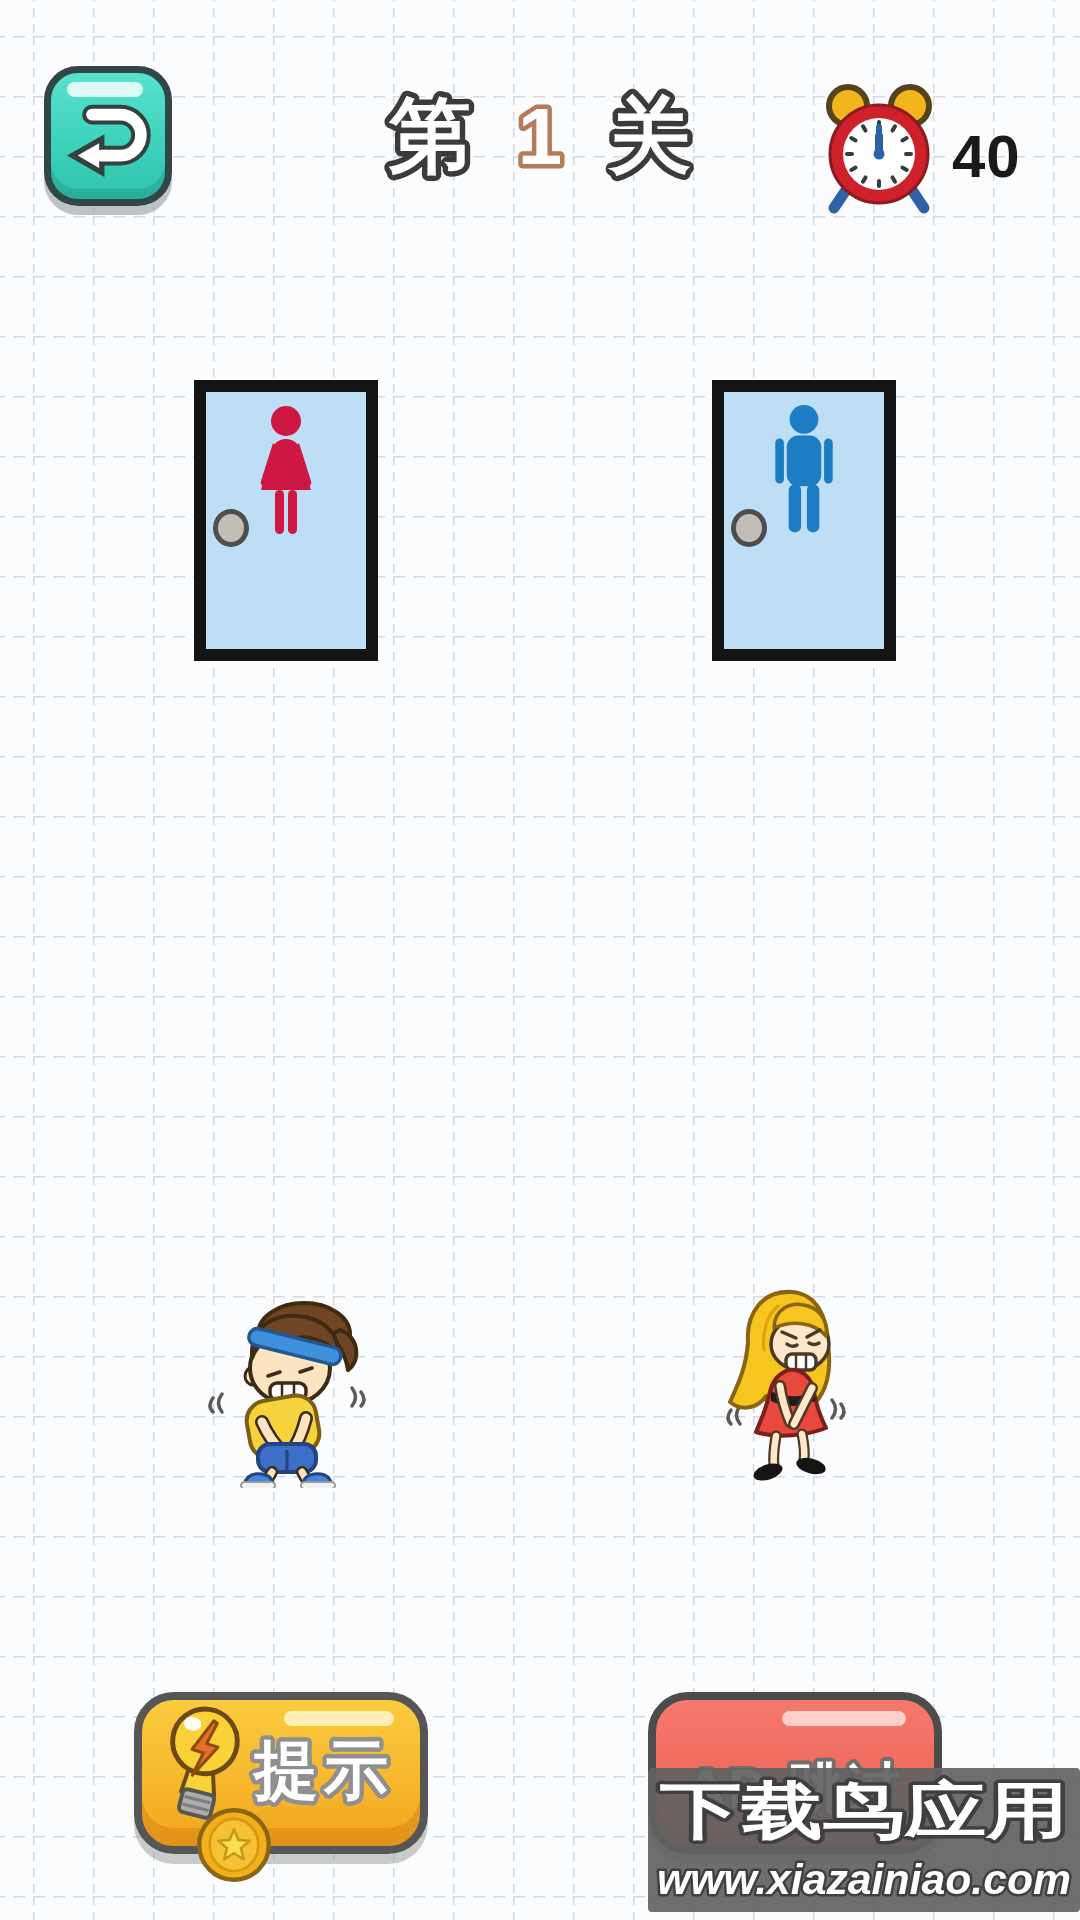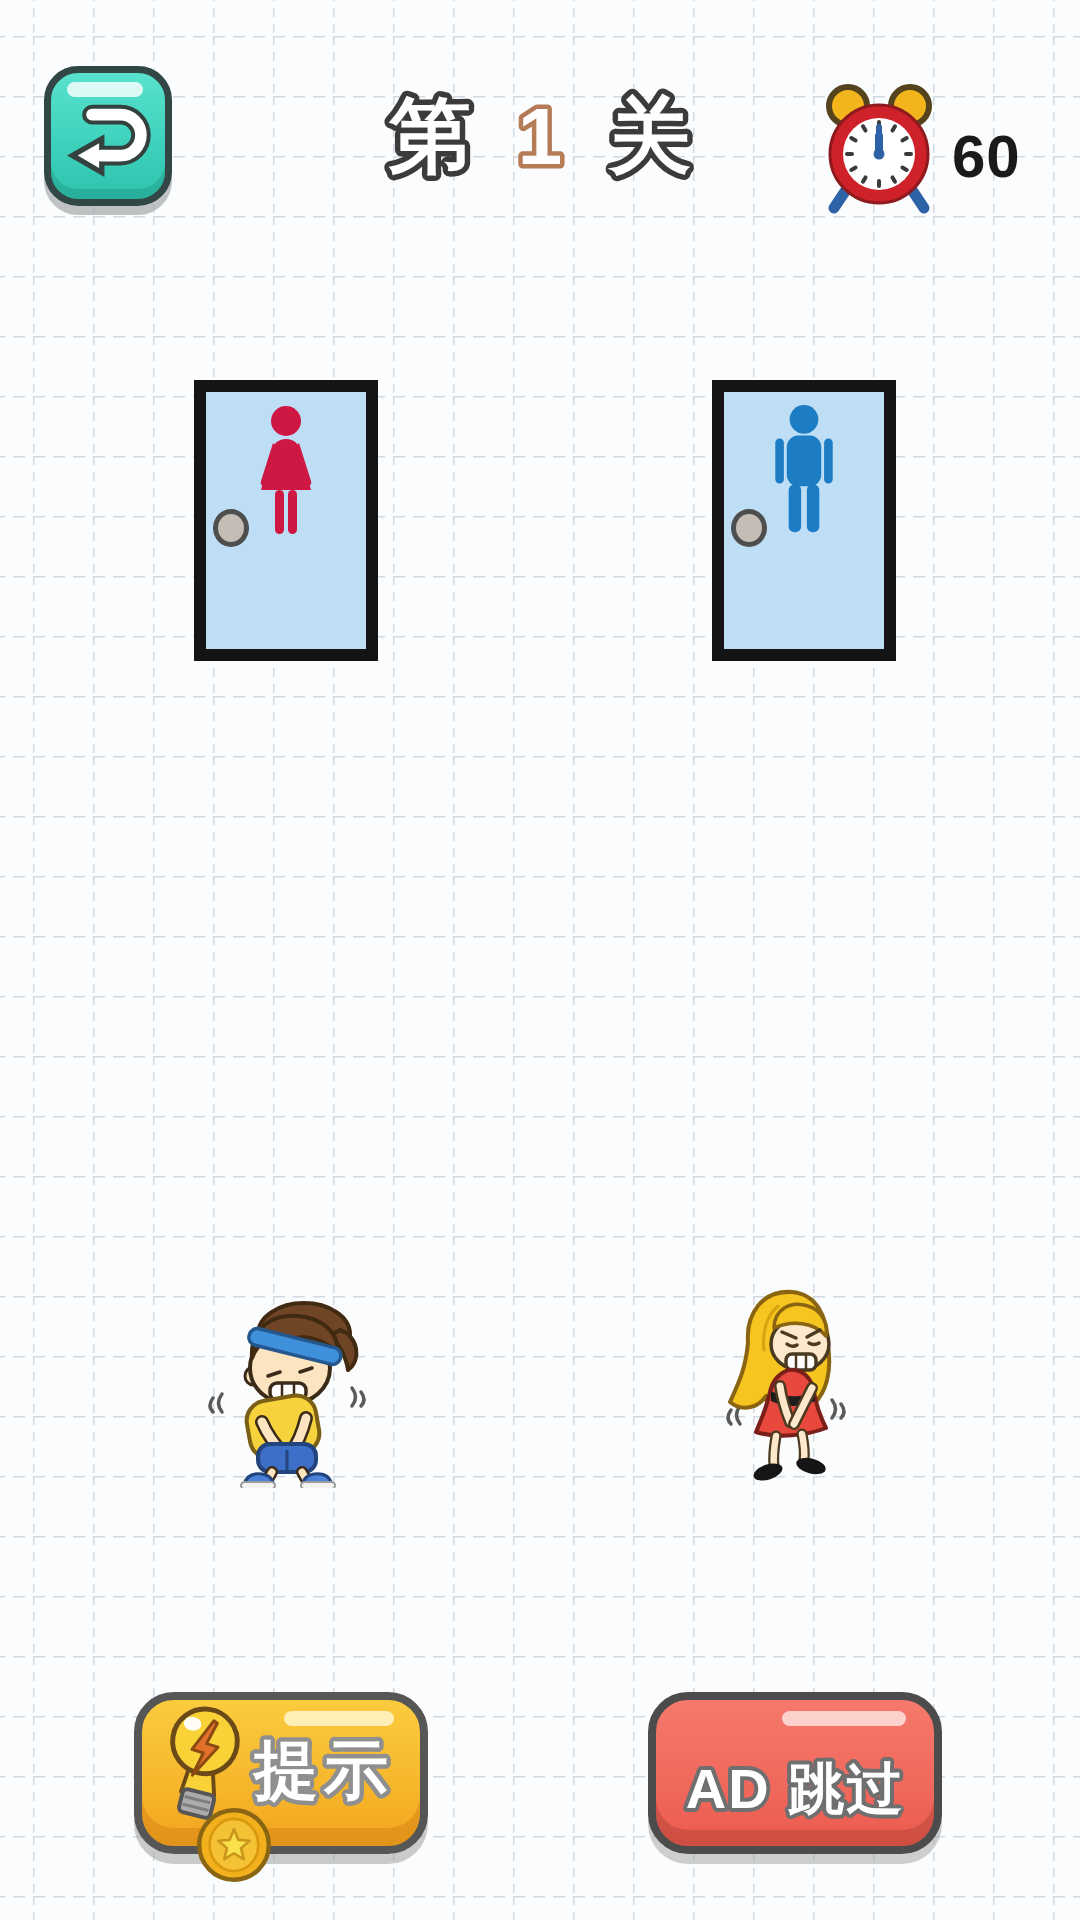--- a/index.html
+++ b/index.html
@@ -133,21 +133,21 @@
       <line x1="49.5" y1="97.4" x2="47" y2="101.7"></line>
       <line x1="39.6" y1="87.5" x2="35.3" y2="90"></line>
       <line x1="36" y1="74" x2="31" y2="74"></line>
       <line x1="39.6" y1="60.5" x2="35.3" y2="58"></line>
       <line x1="49.5" y1="50.6" x2="47" y2="46.3"></line>
     </g>
     <line x1="63" y1="74" x2="63" y2="56" stroke="#2d62a6" stroke-width="8" stroke-linecap="round"></line>
     <line x1="63" y1="74" x2="63" y2="47" stroke="#2d62a6" stroke-width="6" stroke-linecap="round"></line>
     <circle cx="63" cy="74" r="5.5" fill="#2d62a6"></circle>
   </svg>
-  <div class="timer-text">60</div>
+  <div class="timer-text">40</div>
 
   <div class="door door-women">
     <svg class="figure-svg" width="106" height="134" viewBox="0 0 100 134">
       <g fill="#ce1743">
         <circle cx="50" cy="17" r="15"></circle>
         <path d="M50,35 c8,0 13,5 15,13 l10,38 h-50 l10,-38 c2,-8 7,-13 15,-13 z"></path>
         <path d="M37,39 L25,77 c-1.6,5 5.2,7.2 6.8,2.2 L42,45 Z"></path>
         <path d="M63,39 L75,77 c1.6,5 -5.2,7.2 -6.8,2.2 L58,45 Z"></path>
         <rect x="39" y="86" width="9" height="44" rx="4.5"></rect>
         <rect x="52" y="86" width="9" height="44" rx="4.5"></rect>
@@ -269,14 +269,20 @@
     </svg>
   </div>
 
   <div class="big-btn ad-btn">
     <div class="btn-hl ad-hl"></div>
     <svg class="btn-label-svg" width="278" height="146" viewBox="0 0 278 146">
       <text class="outline-text" x="139" y="108" text-anchor="middle" font-size="56" letter-spacing="2" fill="#ffffff" stroke="#6f6f6f" stroke-width="8">AD 跳过</text>
     </svg>
   </div>
 
+  <div class="watermark">
+    <svg width="432" height="144" viewBox="0 0 432 144">
+      <text class="outline-text" x="216" y="64" text-anchor="middle" font-size="62" textLength="408" lengthAdjust="spacingAndGlyphs" fill="#ffffff" stroke="#3f3f3f" stroke-width="7">下载鸟应用</text>
+      <text class="outline-text" x="216" y="126" text-anchor="middle" font-size="43" font-style="italic" textLength="414" lengthAdjust="spacingAndGlyphs" fill="#ffffff" stroke="#3f3f3f" stroke-width="5">www.xiazainiao.com</text>
+    </svg>
+  </div>
 
 </div>
 
 </body></html>

